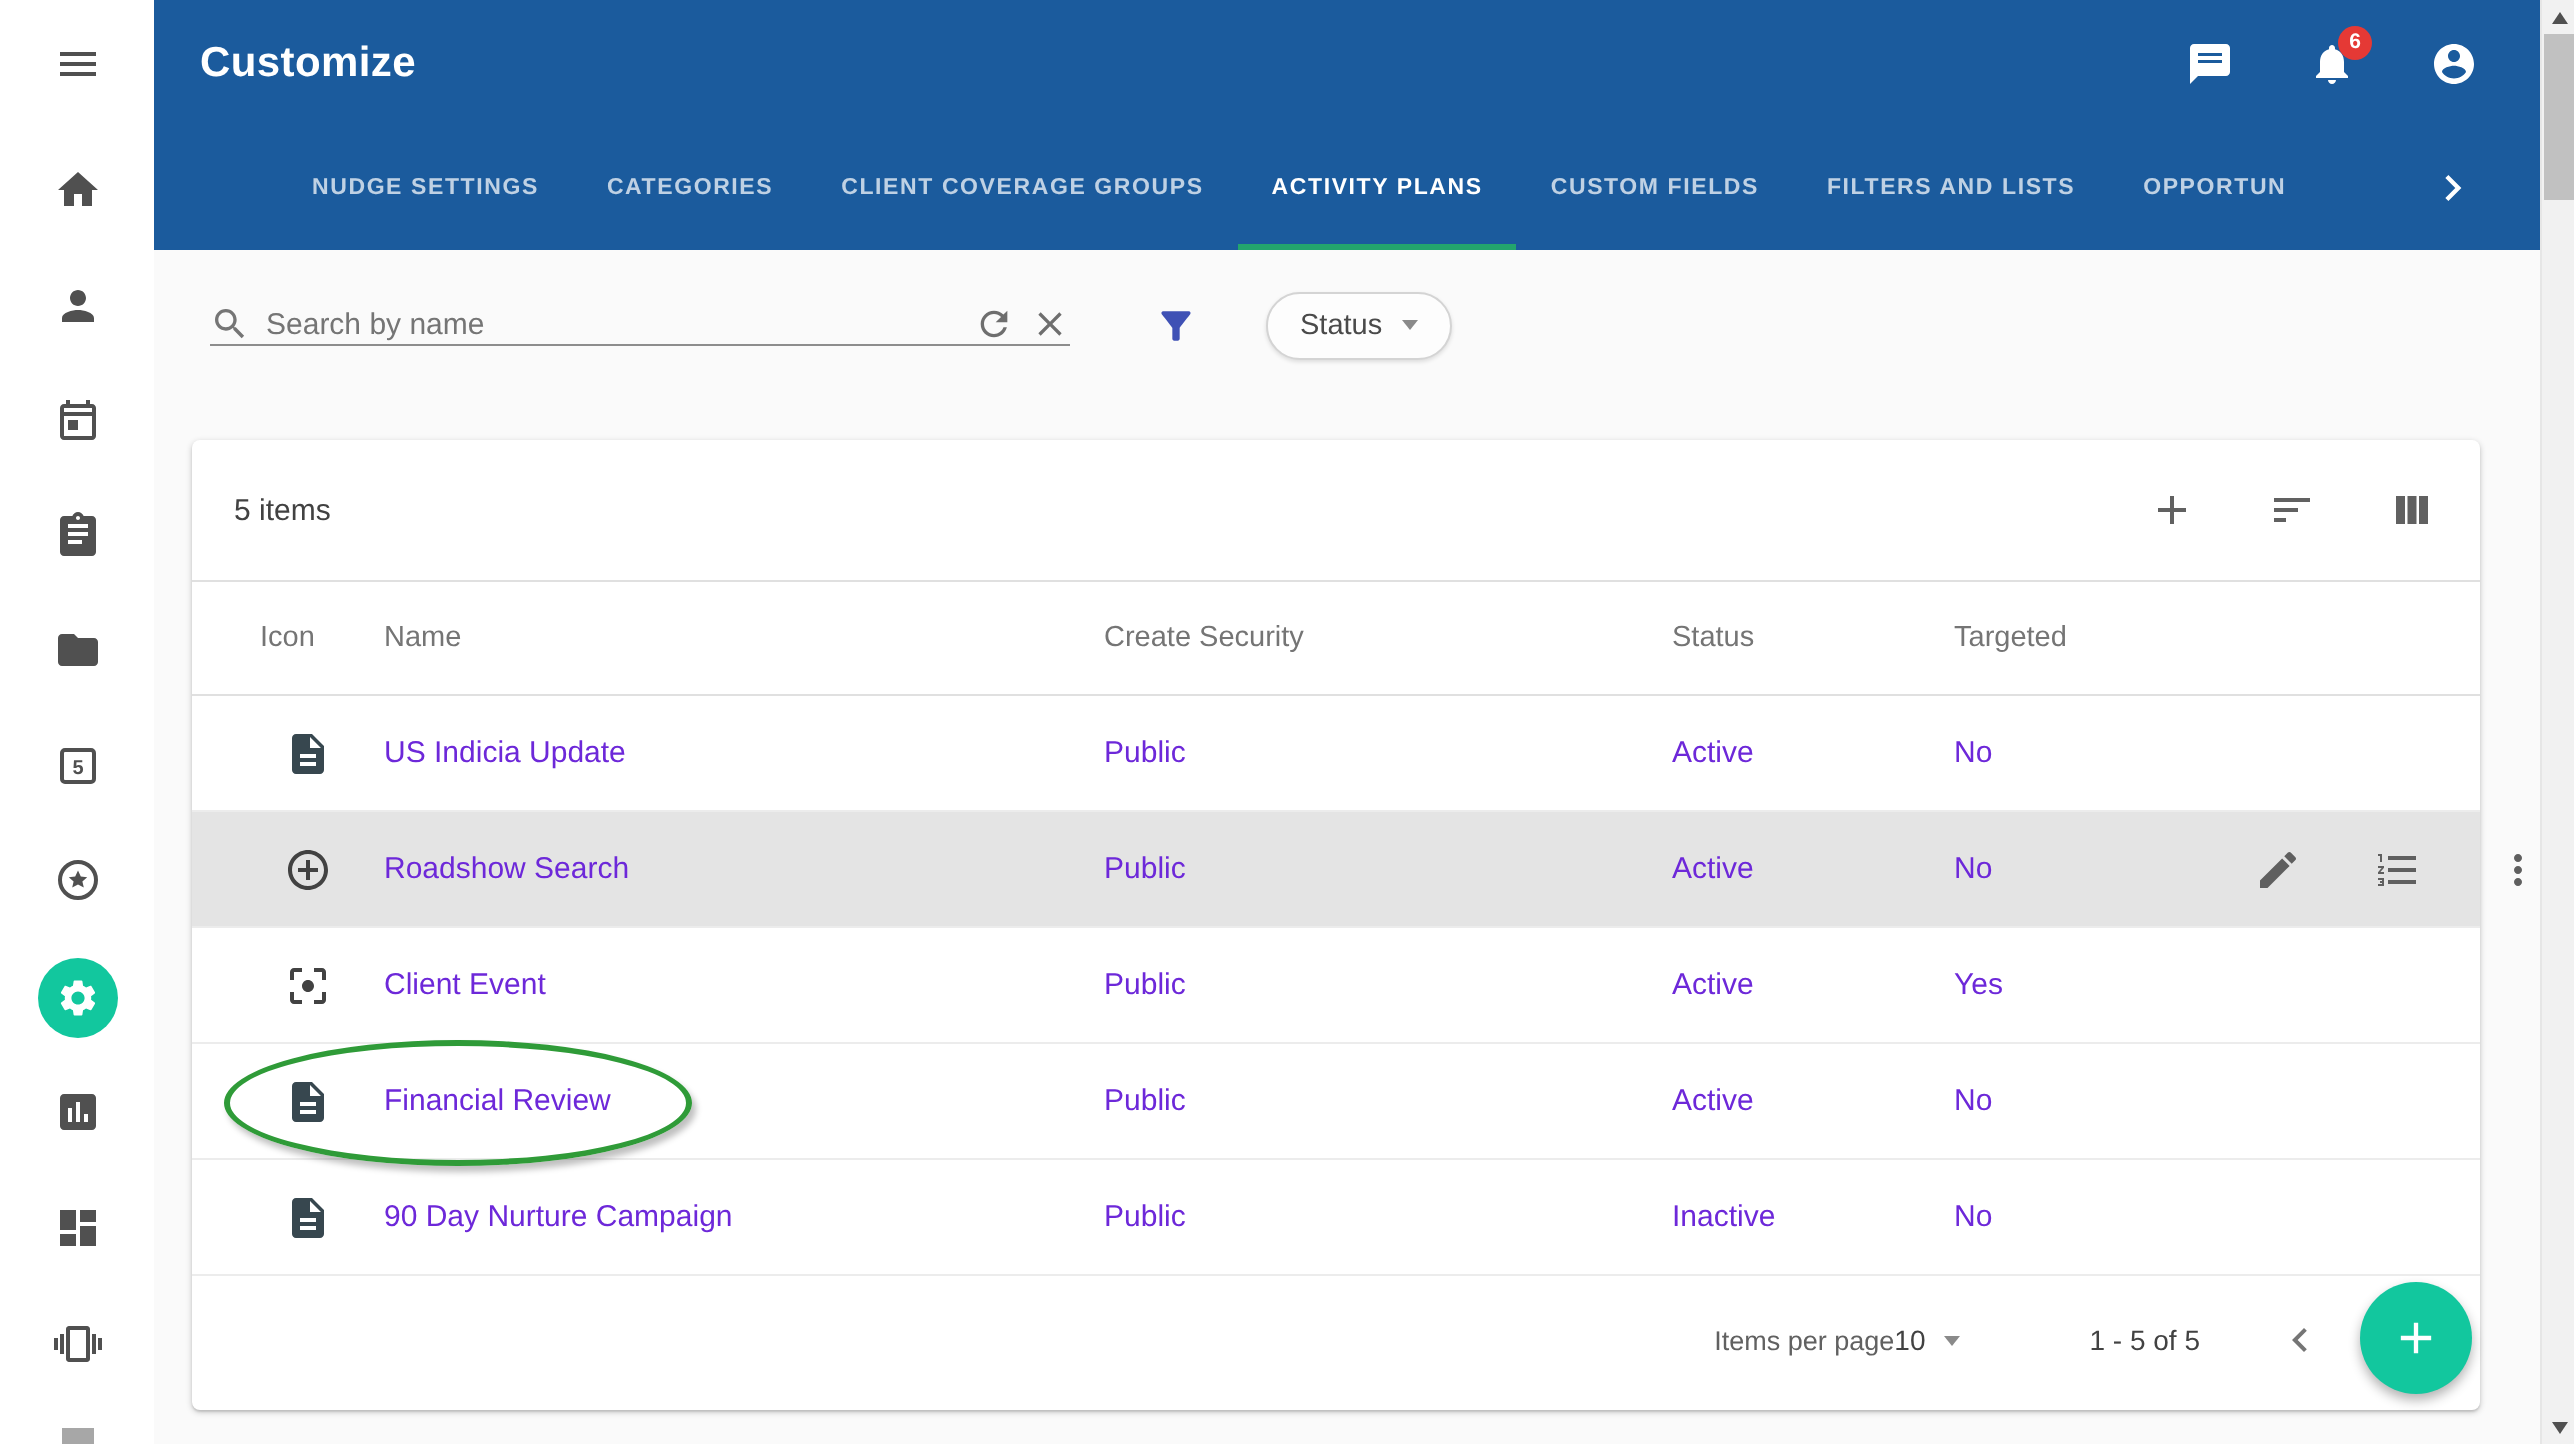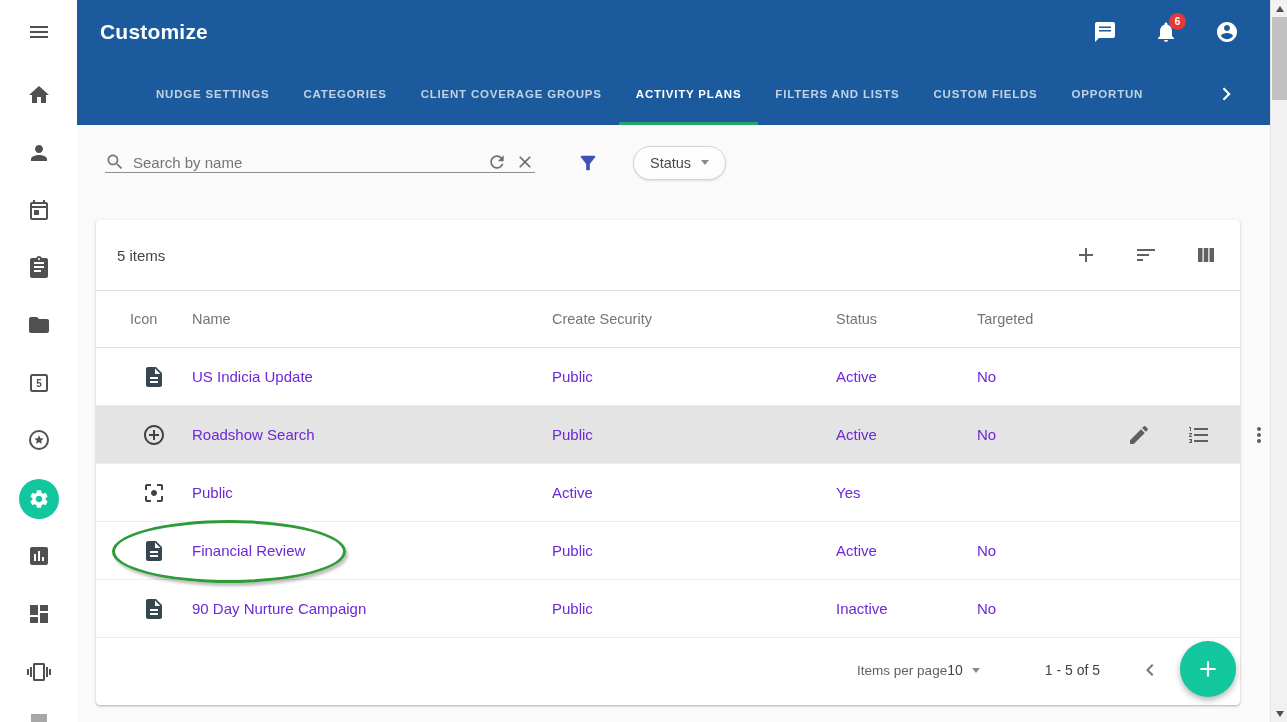--- a/index.html
+++ b/index.html
@@ -224,22 +224,22 @@
             </svg>
           </span>
       </div>
     </header>
 
     <nav class="tabs" style="background:#1b5b9d">
       <span class="tab">NUDGE SETTINGS</span>
       <span class="tab">CATEGORIES</span>
       <span class="tab">CLIENT COVERAGE GROUPS</span>
       <span class="tab active">ACTIVITY PLANS</span>
+      <span class="tab">CUSTOM FIELDS</span>
       <span class="tab">FILTERS AND LISTS</span>
-      <span class="tab">CUSTOM FIELDS</span>
       <span class="tab">OPPORTUN</span>
       <span class="tabs-chevron">
         <svg viewBox="0 0 24 24" fill="currentColor">
             <path d="M9.4 6l-1.4 1.4 4.6 4.6-4.6 4.6L9.4 18l6-6z"></path>
           </svg>
         </span>
     </nav>
 
     <div class="content">
 
@@ -345,20 +345,21 @@
               </span>
           </span>
         </div>
 
         <div class="grid-row trow">
           <span class="row-ic">
             <svg viewBox="0 0 24 24" fill="#424242">
                 <path d="M5 15H3v4c0 1.1.9 2 2 2h4v-2H5v-4zM5 5h4V3H5c-1.1 0-2 .9-2 2v4h2V5zm14-2h-4v2h4v4h2V5c0-1.1-.9-2-2-2zm0 16h-4v2h4c1.1 0 2-.9 2-2v-4h-2v4zM12 9c-1.66 0-3 1.34-3 3s1.34 3 3 3 3-1.34 3-3-1.34-3-3-3z"></path>
               </svg>
             </span>
+          <span>Client Event</span>
           <span>Public</span>
           <span>Active</span>
           <span>Yes</span>
           <span></span>
         </div>
 
         <div class="grid-row trow">
           <span class="row-ic">
             <svg viewBox="0 0 24 24" fill="#37474f">
                 <path d="M14 2H6c-1.1 0-2 .9-2 2v16c0 1.1.9 2 2 2h12c1.1 0 2-.9 2-2V8l-6-6zm2 16H8v-2h8v2zm0-4H8v-2h8v2zm-3-5V3.5L18.5 9H13z"></path>

